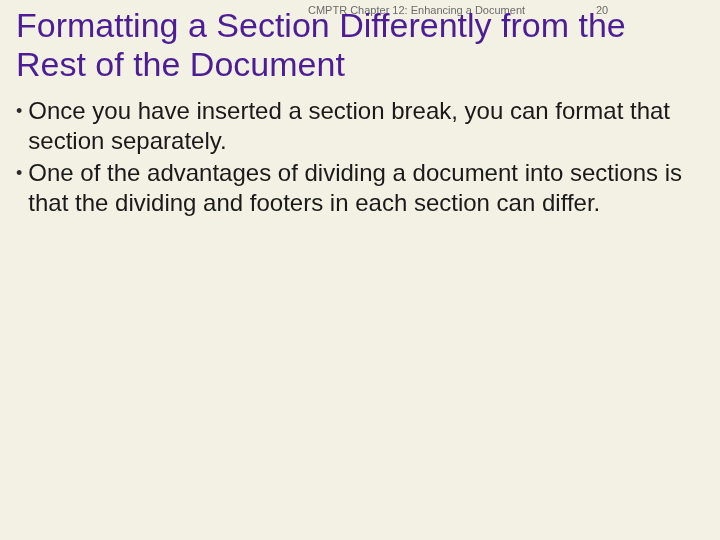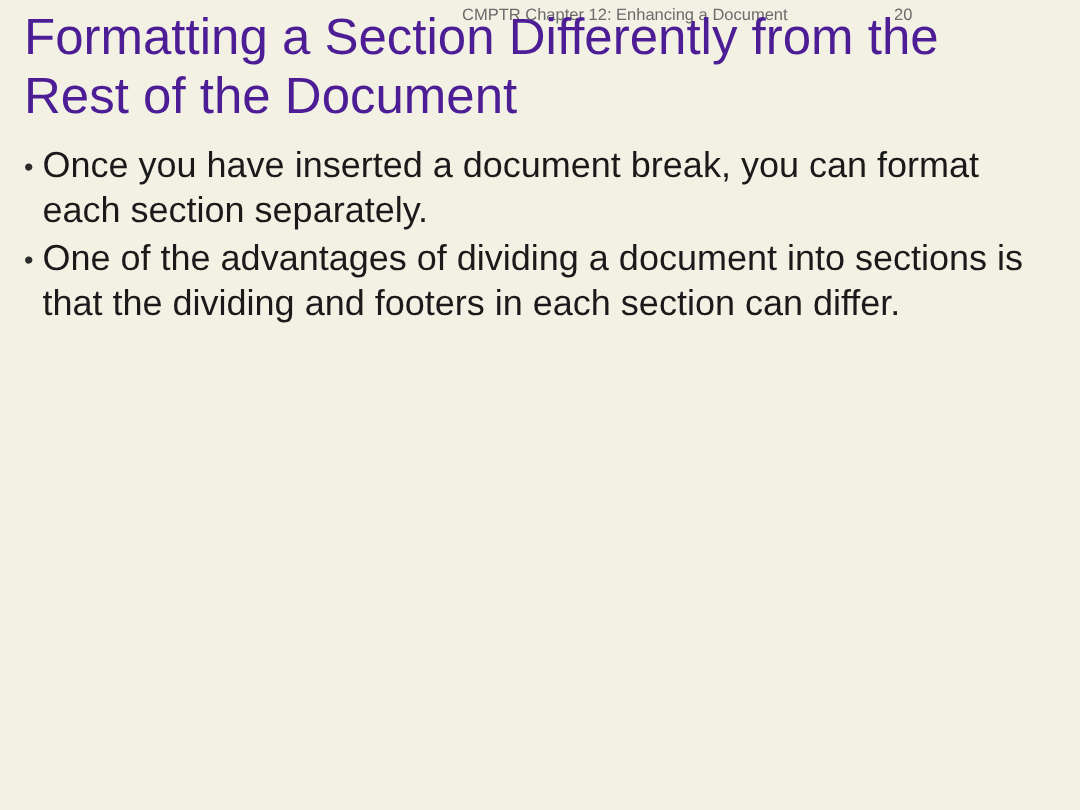--- a/index.html
+++ b/index.html
@@ -65,19 +65,19 @@
 <div class="header-bar">
   <span class="header-chapter">CMPTR Chapter 12: Enhancing a Document</span>
   <span class="header-page">20</span>
 </div>
 
 <h1 class="title">Formatting a Section Differently from the Rest of the Document</h1>
 
 <div class="bullets">
   <div class="bullet">
     <span class="dot">•</span>
-    <span class="btext">Once you have inserted a document break, you can format each section separately.</span>
+    <span class="btext">Once you have inserted a section break, you can format that section separately.</span>
   </div>
   <div class="bullet">
     <span class="dot">•</span>
     <span class="btext">One of the advantages of dividing a document into sections is that the dividing and footers in each section can differ.</span>
   </div>
 </div>
 
 </body></html>

